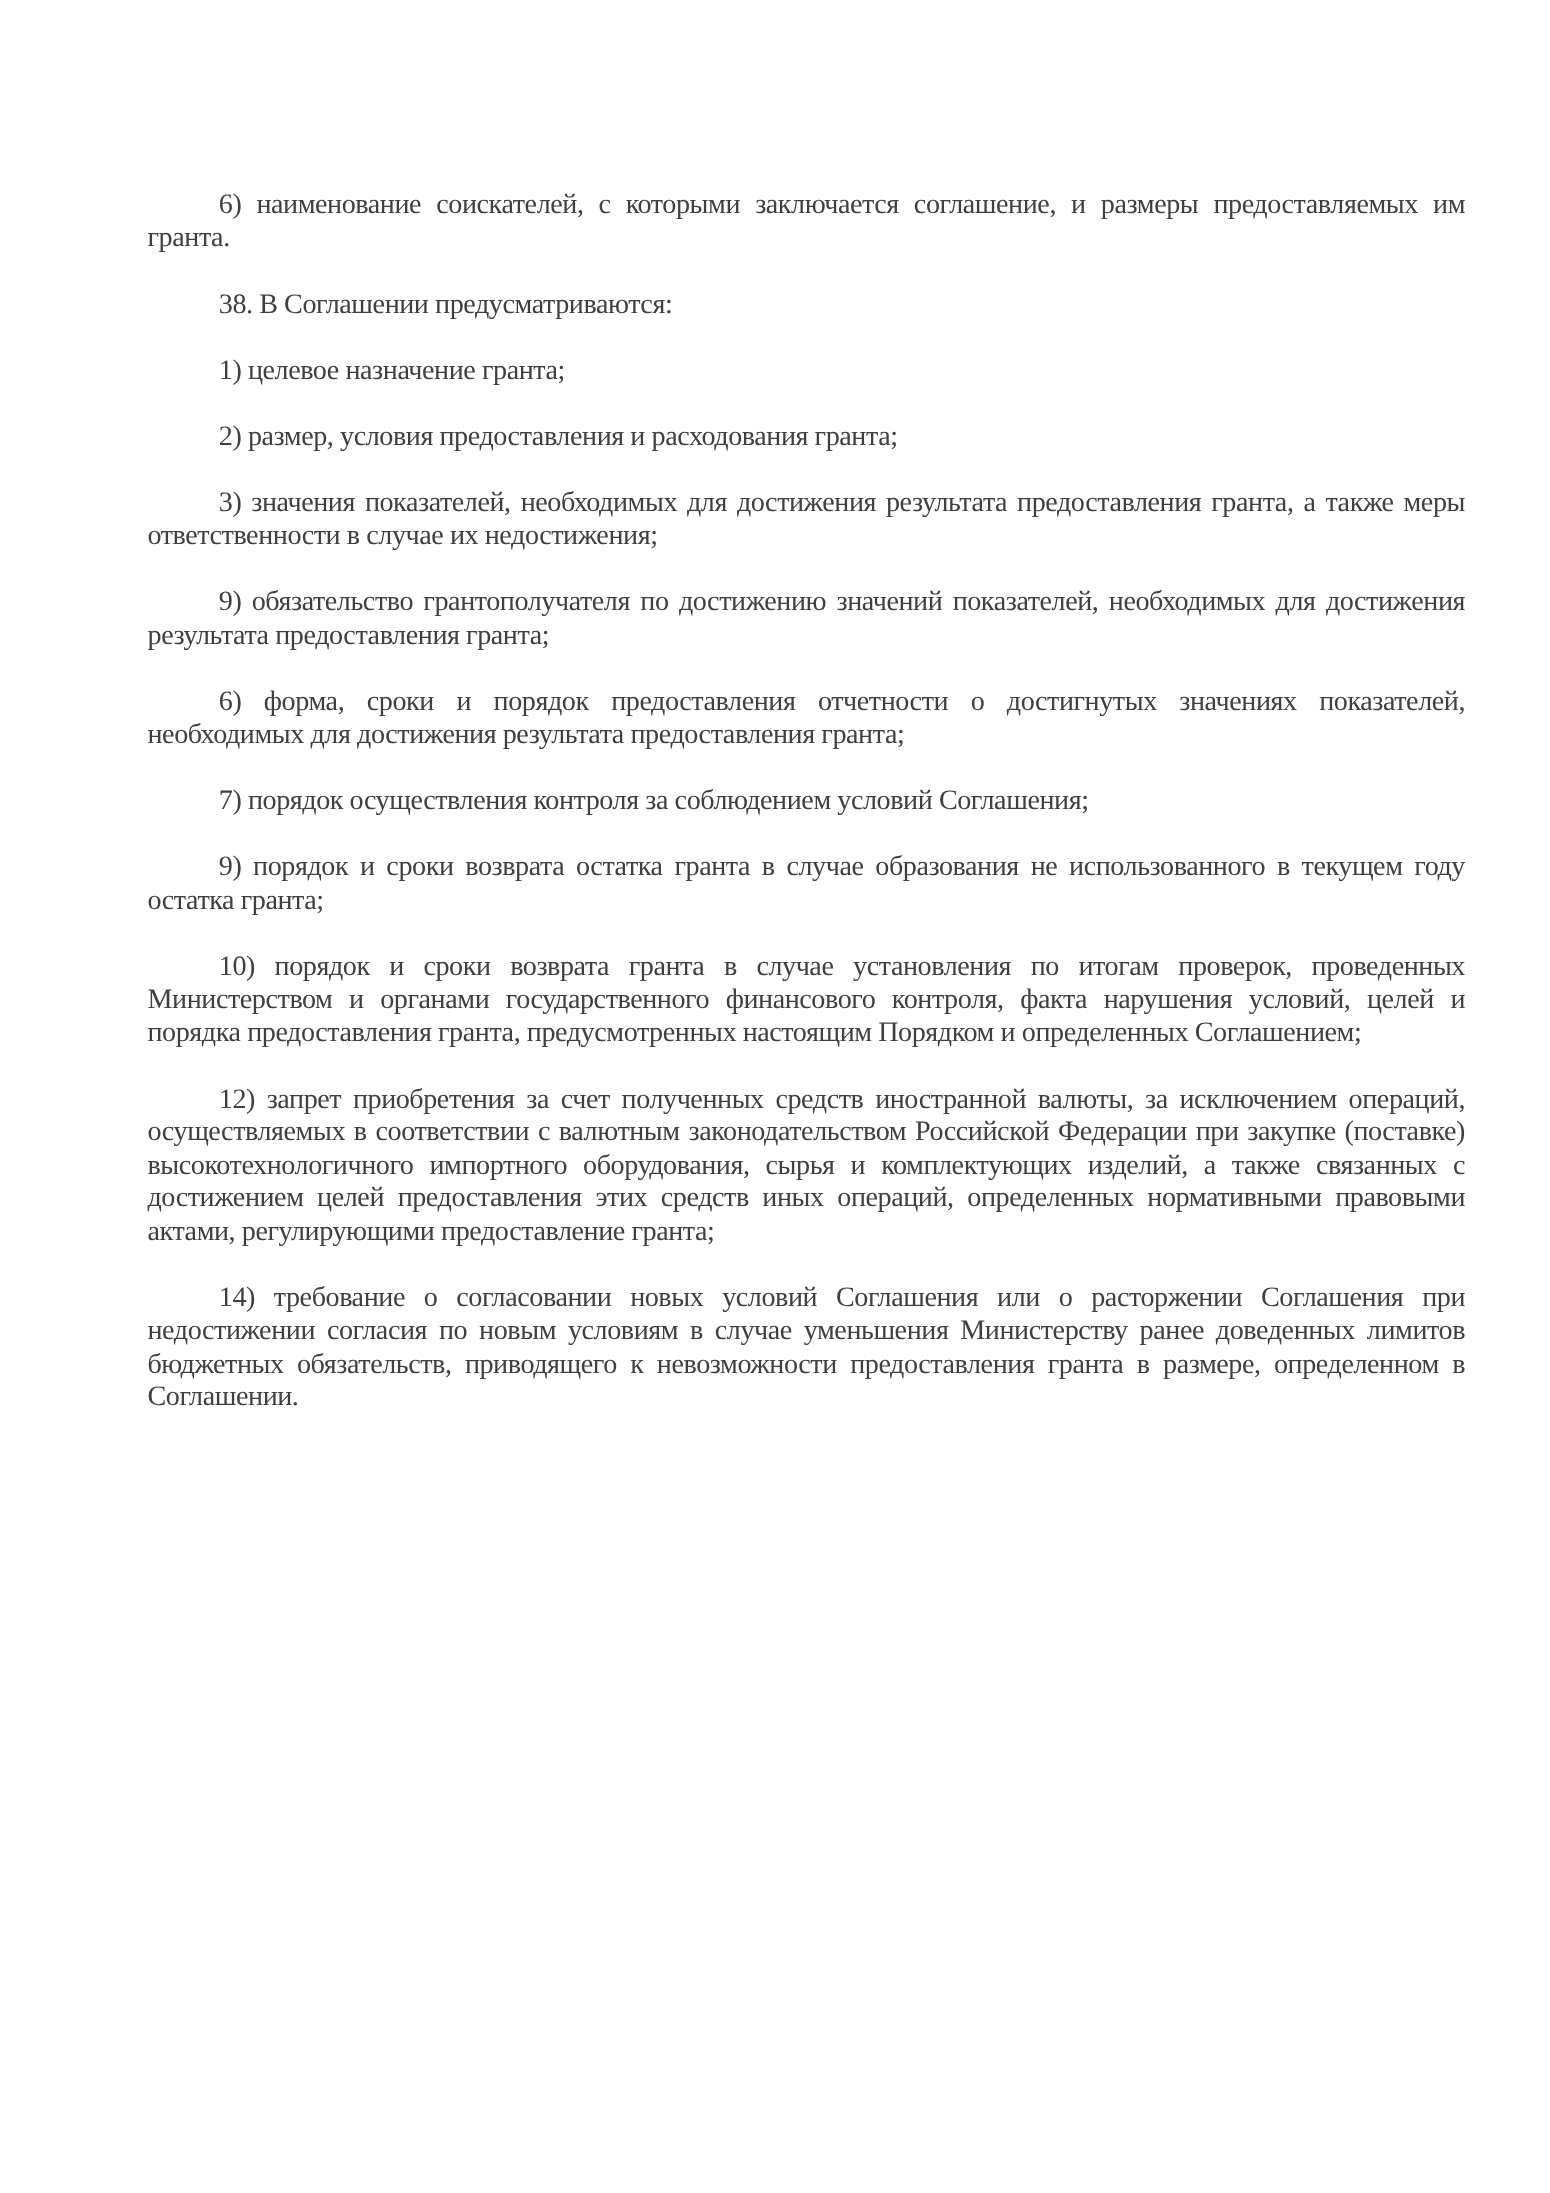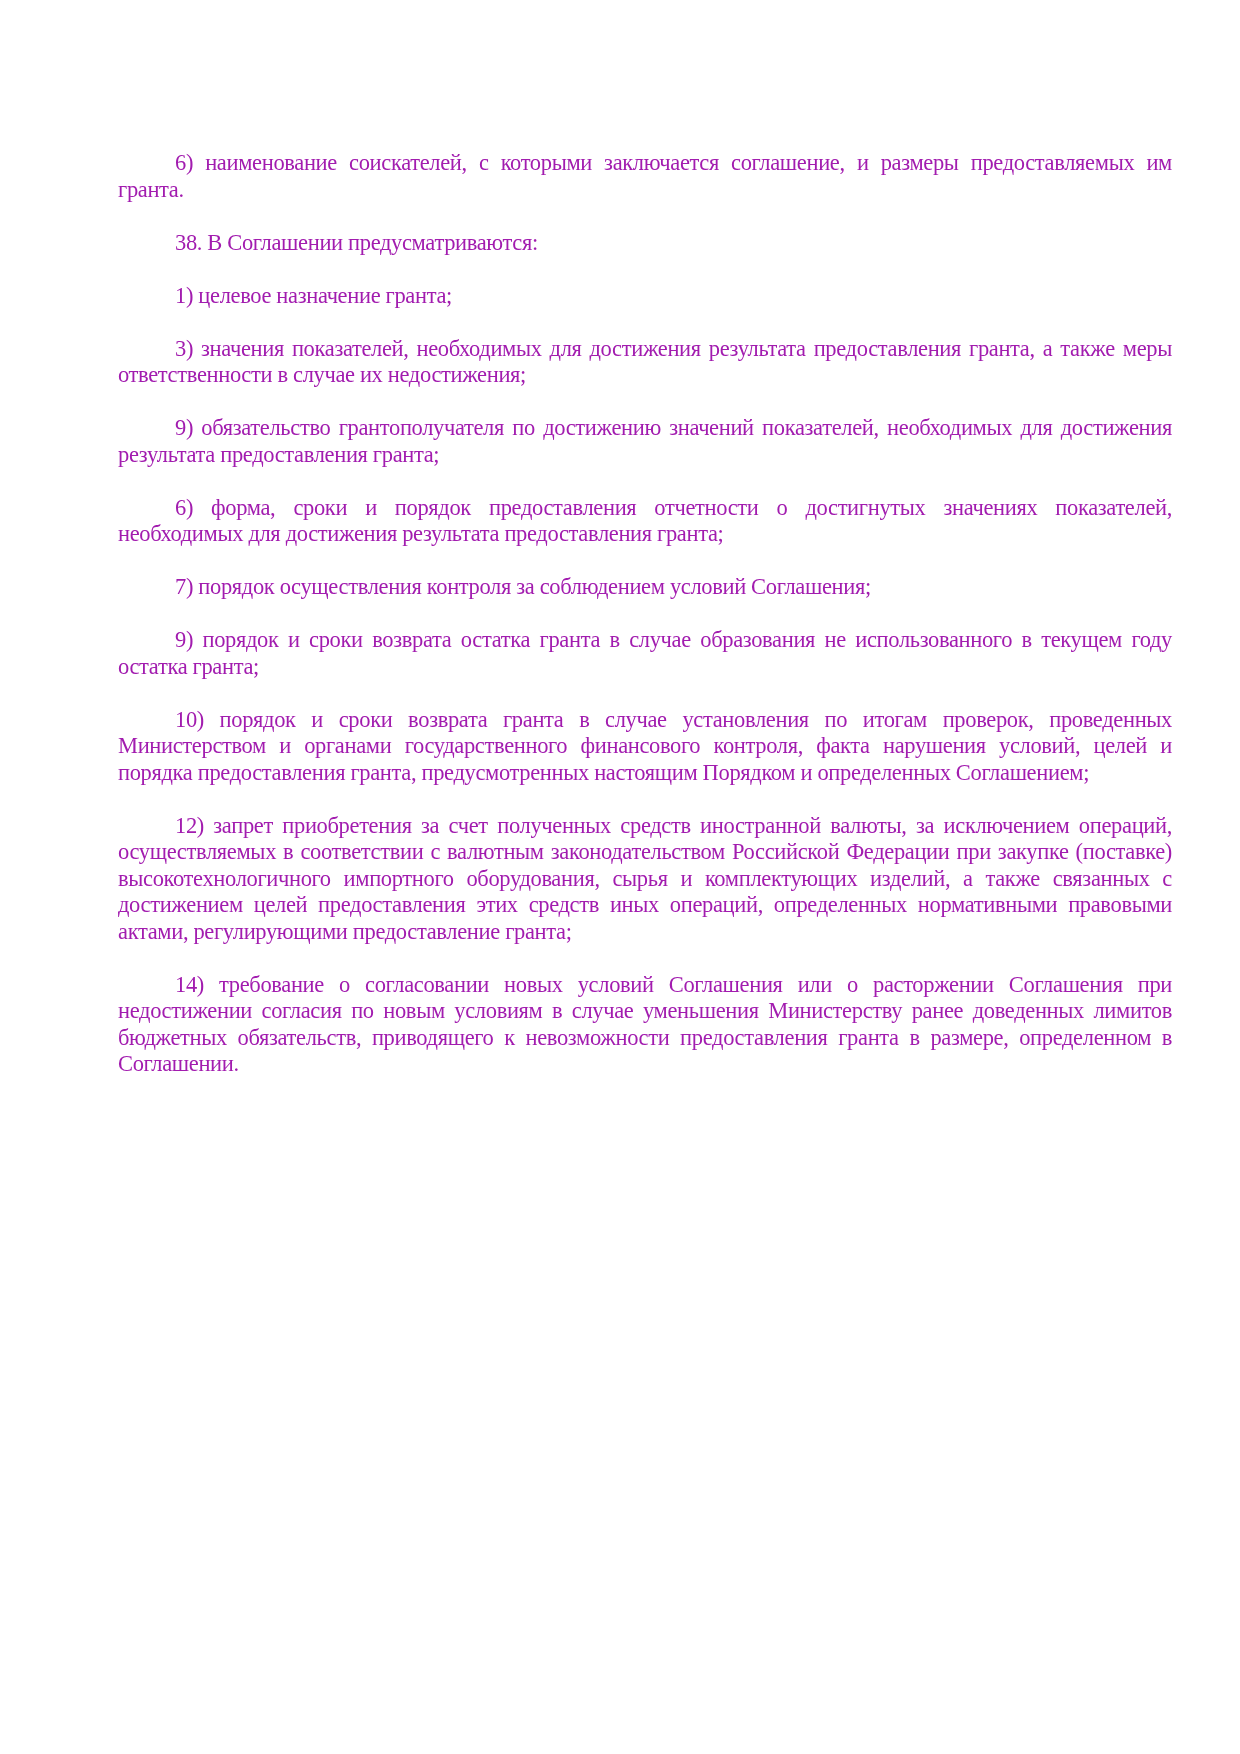--- a/index.html
+++ b/index.html
@@ -14,38 +14,39 @@
       overflow: hidden;
     }
     .page {
       position: absolute;
       left: 118px;
       top: 150px;
       width: 1054px;
       font-family: "Liberation Serif", "DejaVu Serif", serif;
       font-size: 22.5px;
       line-height: 26.5px;
-      color: #a21caf;
+      color: #404040;
       letter-spacing: -0.35px;
       word-spacing: 0px;
     }
     .para {
       margin: 0 0 26.5px 0;
       text-indent: 57px;
       text-align: justify;
       hyphens: none;
     }
   </style>
 </head>
 <body>
 
 <div class="page">
   <p class="para">6) наименование соискателей, с которыми заключается соглашение, и размеры предоставляемых им гранта.</p>
   <p class="para">38. В Соглашении предусматриваются:</p>
   <p class="para">1) целевое назначение гранта;</p>
+  <p class="para">2) размер, условия предоставления и расходования гранта;</p>
   <p class="para">3) значения показателей, необходимых для достижения результата предоставления гранта, а также меры ответственности в случае их недостижения;</p>
   <p class="para">9) обязательство грантополучателя по достижению значений показателей, необходимых для достижения результата предоставления гранта;</p>
   <p class="para">6) форма, сроки и порядок предоставления отчетности о достигнутых значениях показателей, необходимых для достижения результата предоставления гранта;</p>
   <p class="para">7) порядок осуществления контроля за соблюдением условий Соглашения;</p>
   <p class="para">9) порядок и сроки возврата остатка гранта в случае образования не использованного в текущем году остатка гранта;</p>
   <p class="para">10) порядок и сроки возврата гранта в случае установления по итогам проверок, проведенных Министерством и органами государственного финансового контроля, факта нарушения условий, целей и порядка предоставления гранта, предусмотренных настоящим Порядком и определенных Соглашением;</p>
   <p class="para">12) запрет приобретения за счет полученных средств иностранной валюты, за исключением операций, осуществляемых в соответствии с валютным законодательством Российской Федерации при закупке (поставке) высокотехнологичного импортного оборудования, сырья и комплектующих изделий, а также связанных с достижением целей предоставления этих средств иных операций, определенных нормативными правовыми актами, регулирующими предоставление гранта;</p>
   <p class="para">14) требование о согласовании новых условий Соглашения или о расторжении Соглашения при недостижении согласия по новым условиям в случае уменьшения Министерству ранее доведенных лимитов бюджетных обязательств, приводящего к невозможности предоставления гранта в размере, определенном в Соглашении.</p>
 </div>
 

